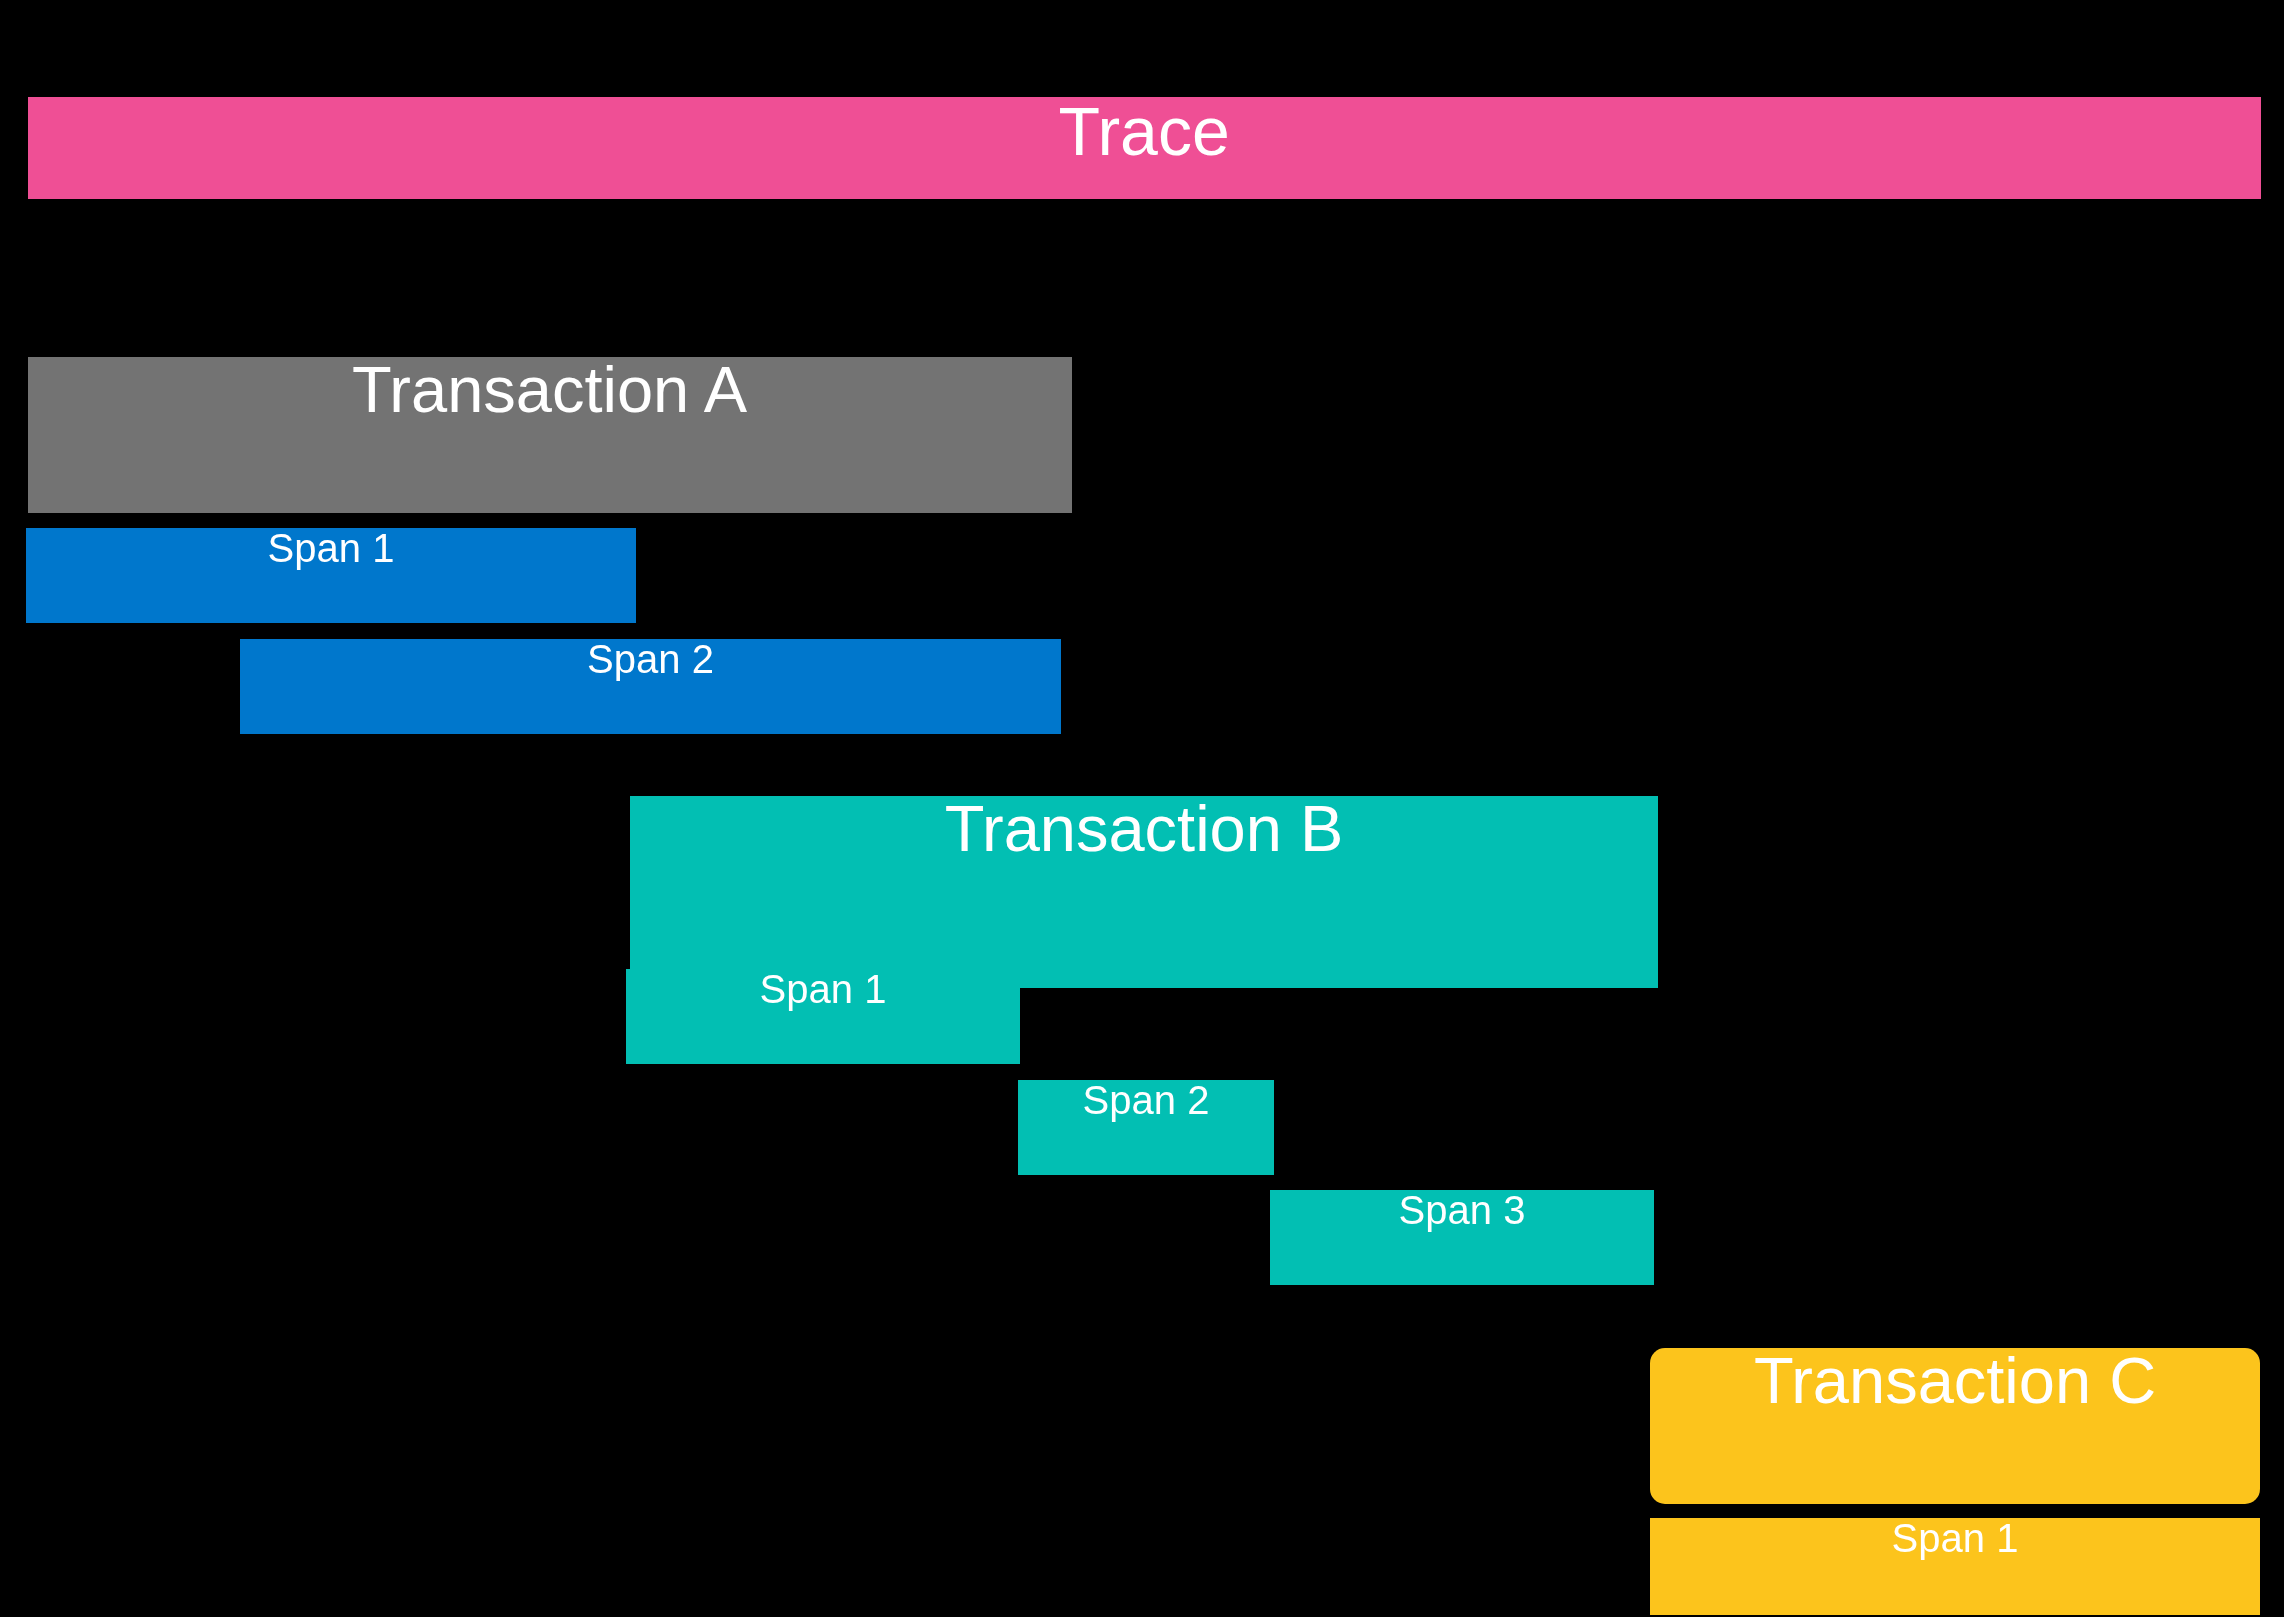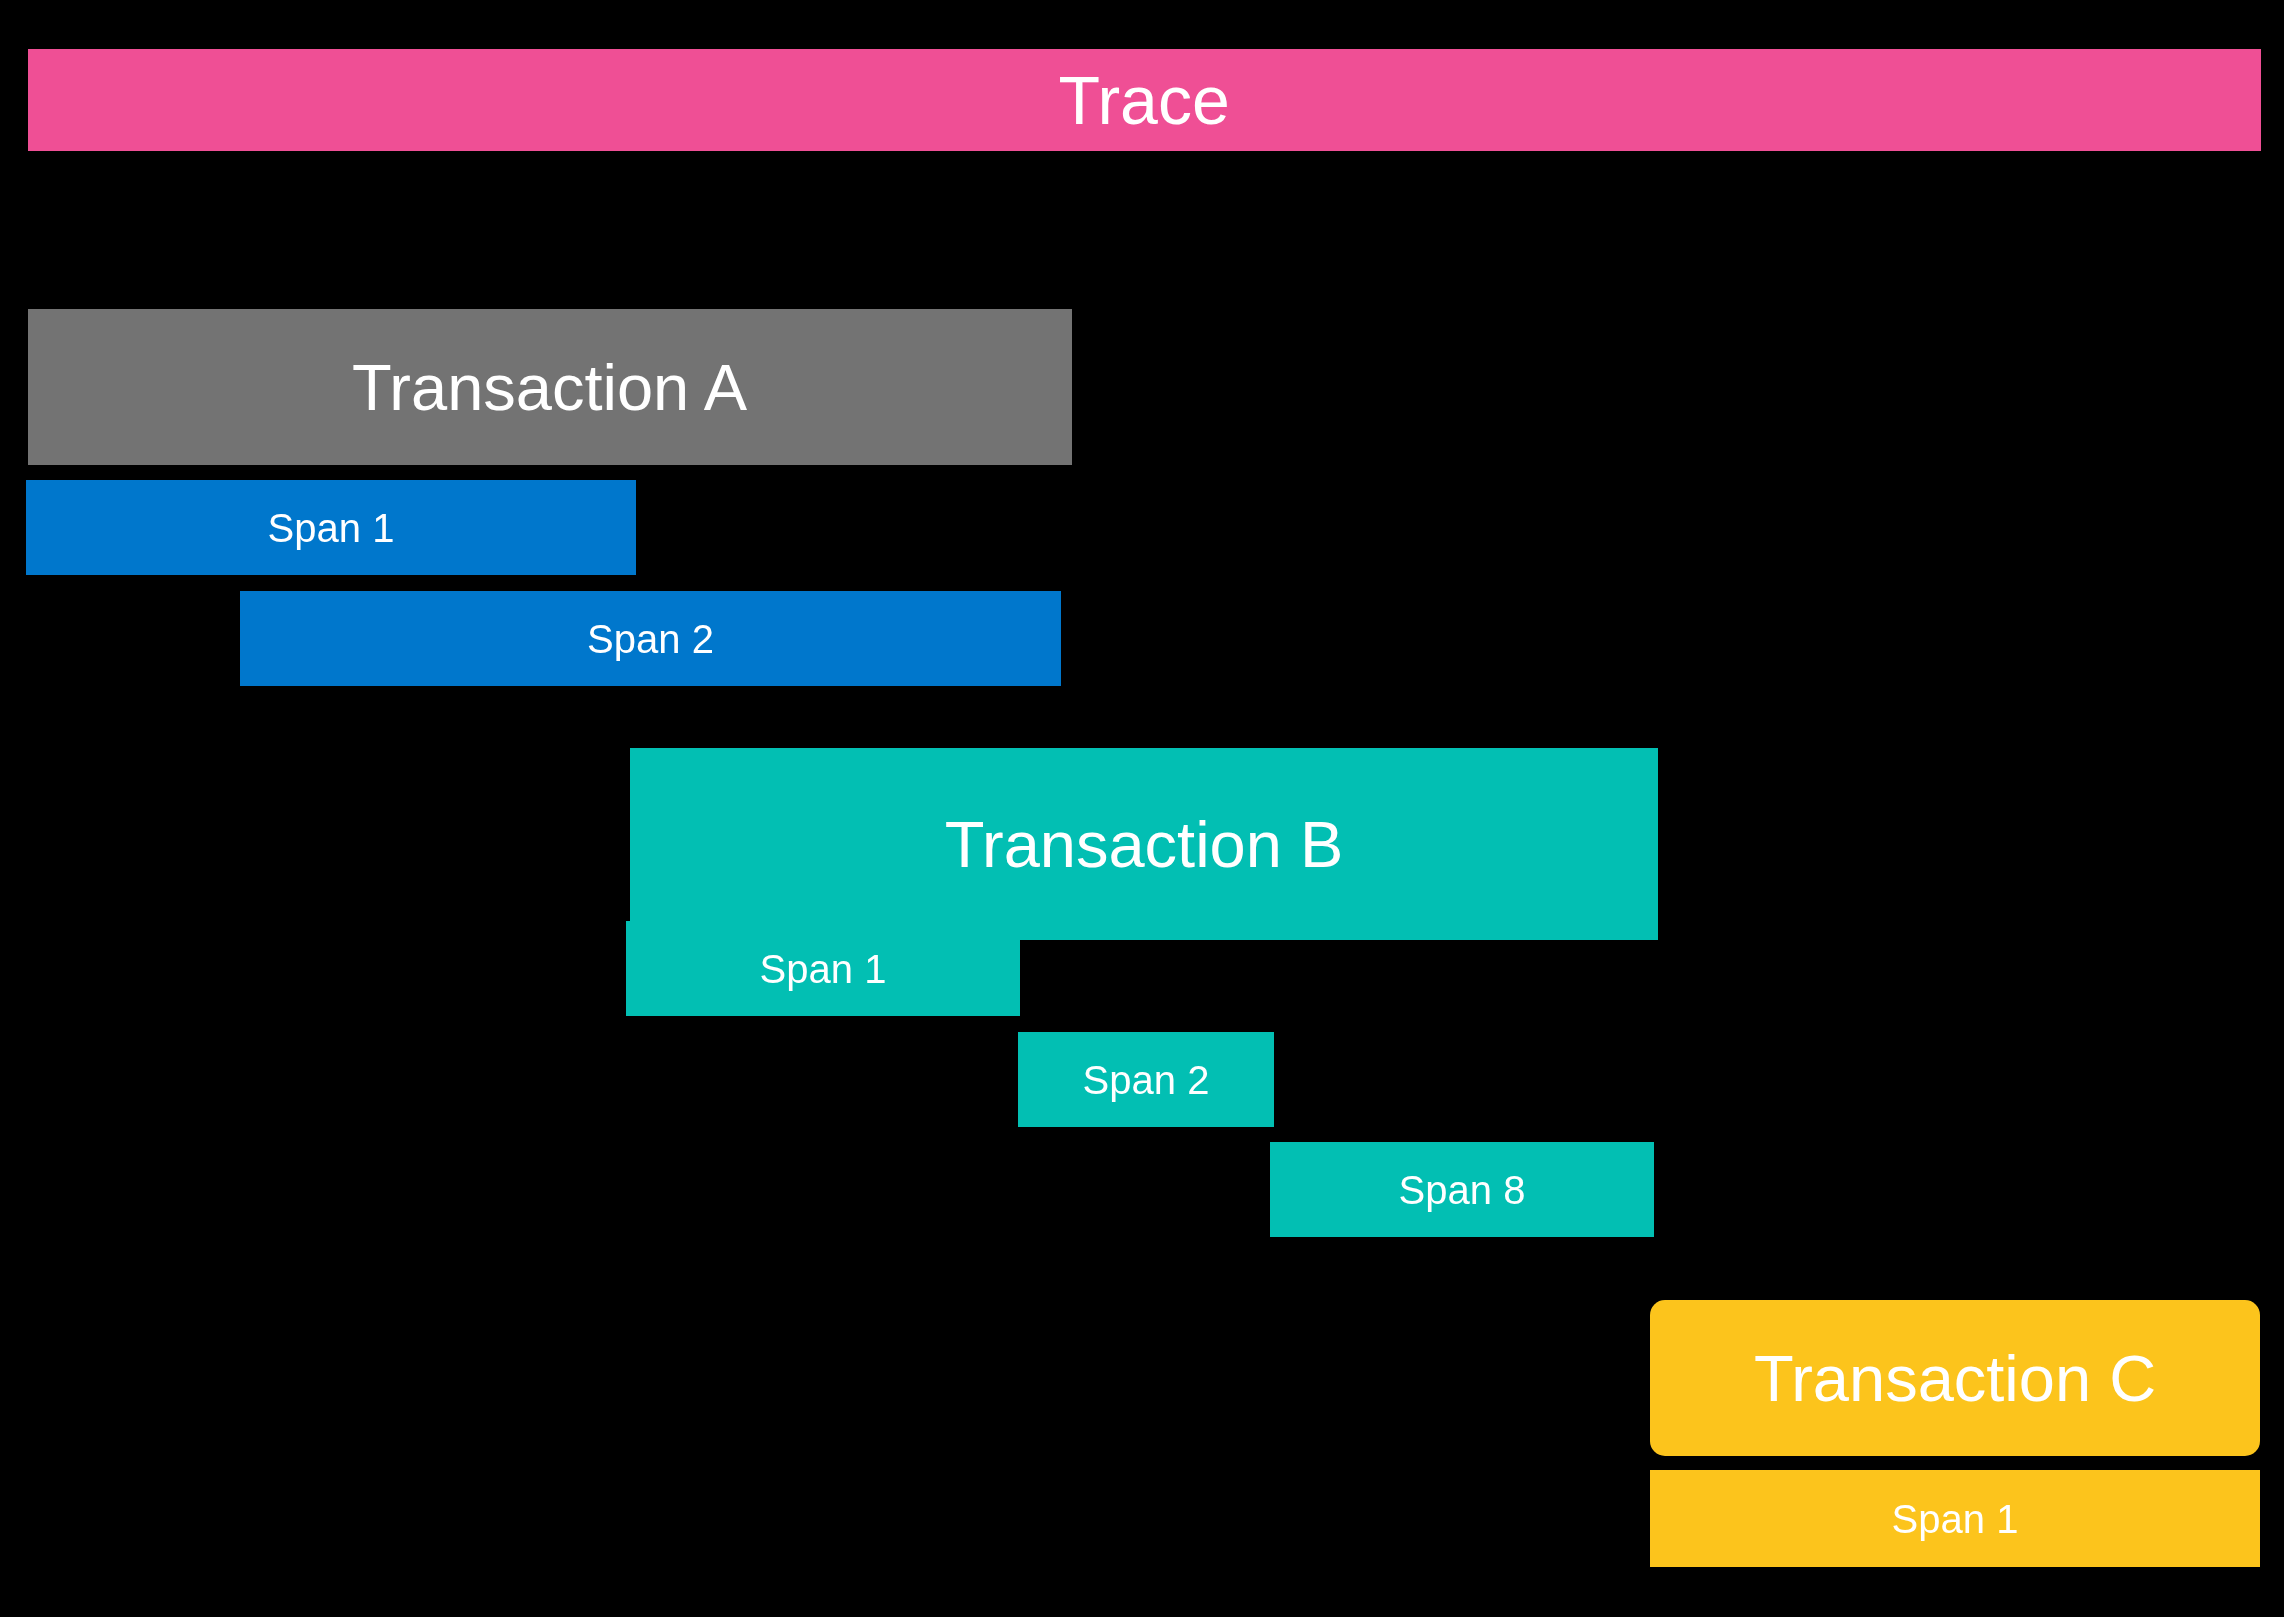--- a/index.html
+++ b/index.html
@@ -15,29 +15,29 @@
     position: relative;
     width: 2284px;
     height: 1618px;
     background: #000000;
     overflow: hidden;
   }
   .bar {
     position: absolute;
     box-sizing: border-box;
     display: flex;
-    align-items: center;
     justify-content: center;
     color: #ffffff;
     font-family: "Liberation Sans", sans-serif;
     font-weight: 400;
     line-height: 1;
     white-space: nowrap;
     letter-spacing: 0px;
     user-select: none;
+    margin-top: 48px;
   }
   .bar-label {
     display: block;
     text-align: center;
   }
   
   .lvl-trace  { font-size: 68px; }
   .lvl-txn    { font-size: 65px; }
   .lvl-span   { font-size: 40px; }
 </style>
@@ -60,21 +60,21 @@
     <div class="bar lvl-txn" style="left: 630px; top: 748px; width: 1028px; height: 192px; background: rgb(2, 191, 179);">
       <span class="bar-label" style="color: rgb(255, 255, 255);">Transaction B</span>
     </div>
     <div class="bar lvl-span" style="left: 626px; top: 921px; width: 394px; height: 95px; background: rgb(2, 191, 179);">
       <span class="bar-label" style="color: rgb(255, 255, 255);">Span 1</span>
     </div>
     <div class="bar lvl-span" style="left: 1018px; top: 1032px; width: 256px; height: 95px; background: rgb(2, 191, 179);">
       <span class="bar-label" style="color: rgb(255, 255, 255);">Span 2</span>
     </div>
     <div class="bar lvl-span" style="left: 1270px; top: 1142px; width: 384px; height: 95px; background: rgb(2, 191, 179);">
-      <span class="bar-label" style="color: rgb(255, 255, 255);">Span 8</span>
+      <span class="bar-label" style="color: rgb(255, 255, 255);">Span 3</span>
     </div>
     <div class="bar lvl-txn" style="left: 1650px; top: 1300px; width: 610px; height: 156px; background: rgb(252, 196, 28); border-radius: 15px;">
       <span class="bar-label" style="color: rgb(255, 255, 255);">Transaction C</span>
     </div>
     <div class="bar lvl-span" style="left: 1650px; top: 1470px; width: 610px; height: 97px; background: rgb(252, 196, 28);">
       <span class="bar-label" style="color: rgb(255, 255, 255);">Span 1</span>
     </div>
   </div>
 
 

